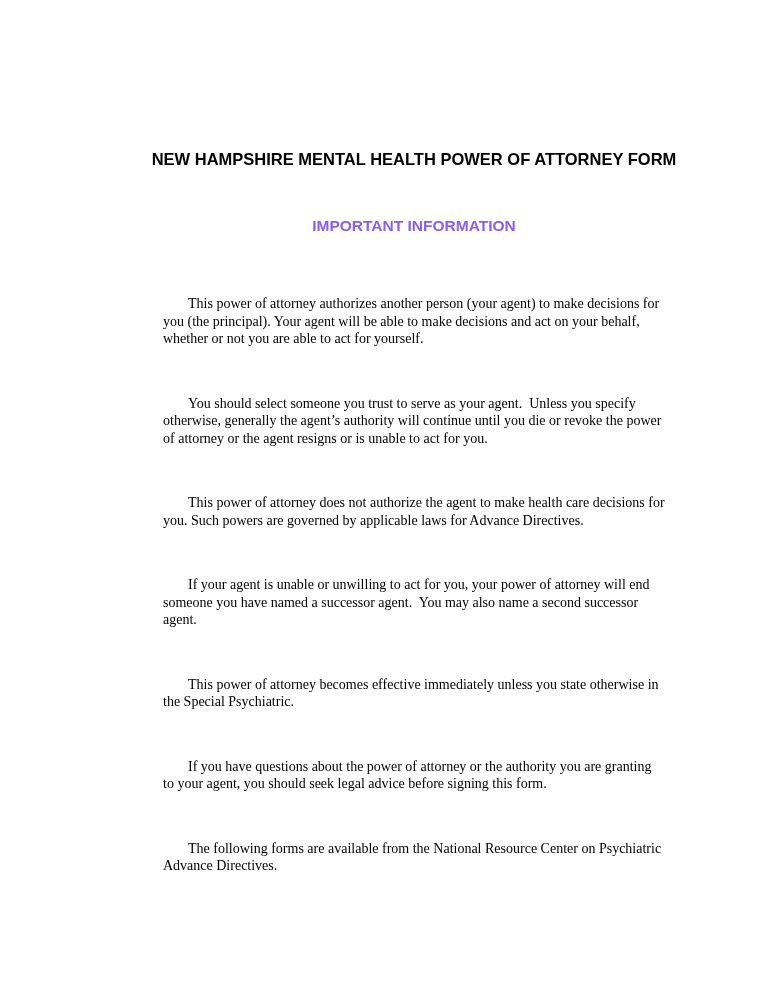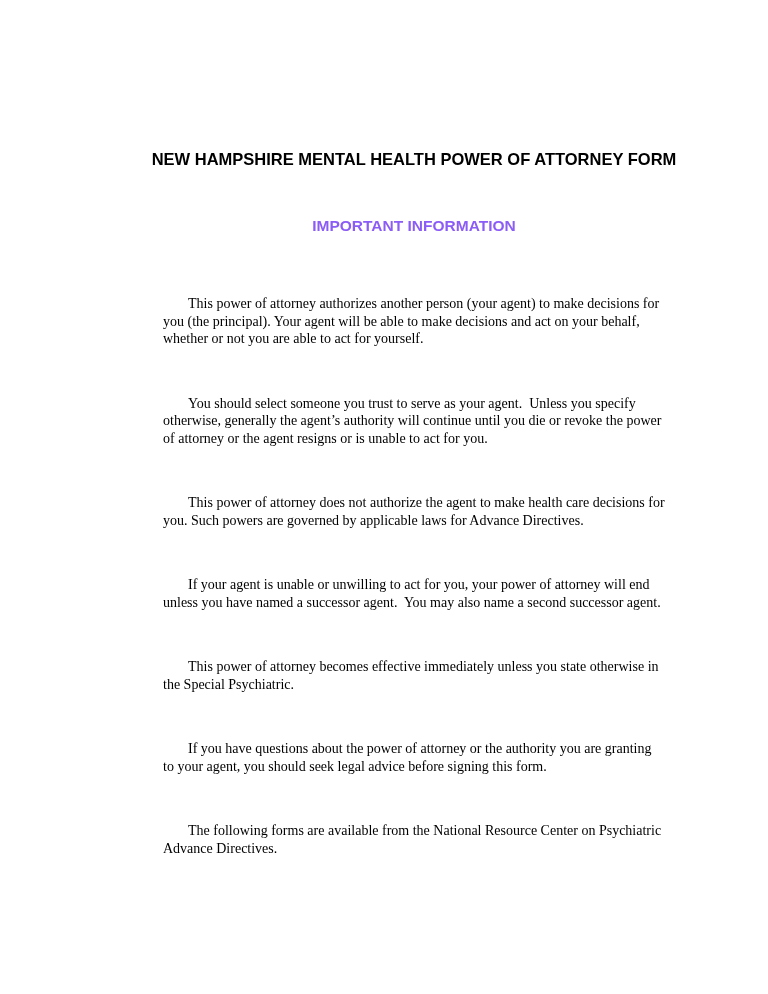--- a/index.html
+++ b/index.html
@@ -57,19 +57,19 @@
 <body>
 
 <div class="page">
   <div class="content">
     <div class="doc-title">NEW HAMPSHIRE MENTAL HEALTH POWER OF ATTORNEY FORM</div>
     <div class="doc-subtitle">IMPORTANT INFORMATION</div>
     <div class="body-text">
       <p>This power of attorney authorizes another person (your agent) to make decisions for you (the principal). Your agent will be able to make decisions and act on your behalf, whether or not you are able to act for yourself.</p>
       <p>You should select someone you trust to serve as your agent.  Unless you specify otherwise, generally the agent’s authority will continue until you die or revoke the power of attorney or the agent resigns or is unable to act for you.</p>
       <p>This power of attorney does not authorize the agent to make health care decisions for you. Such powers are governed by applicable laws for Advance Directives.</p>
-      <p>If your agent is unable or unwilling to act for you, your power of attorney will end unless you have named a successor agent.  You may also name a second successor agent.</p>
+      <p>If your agent is unable or unwilling to act for you, your power of attorney will end someone you have named a successor agent.  You may also name a second successor agent.</p>
       <p>This power of attorney becomes effective immediately unless you state otherwise in the Special Psychiatric.</p>
       <p>If you have questions about the power of attorney or the authority you are granting to your agent, you should seek legal advice before signing this form.</p>
       <p class="footer-para">The following forms are available from the National Resource Center on Psychiatric Advance Directives.</p>
     </div>
   </div>
 </div>
 
 </body></html>

